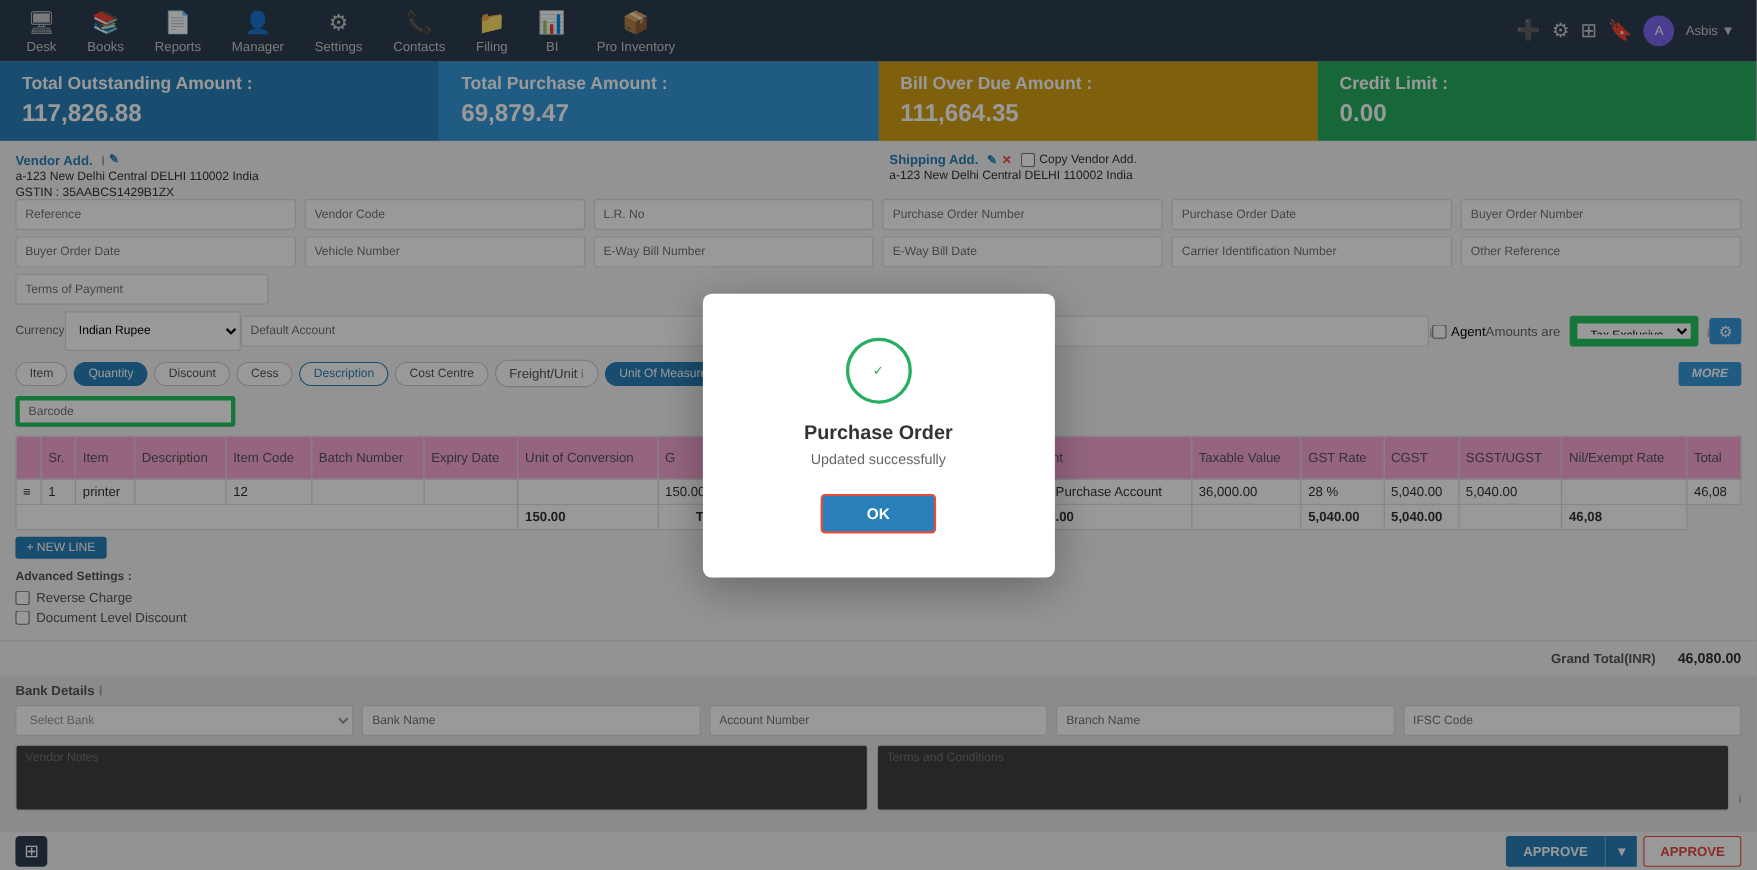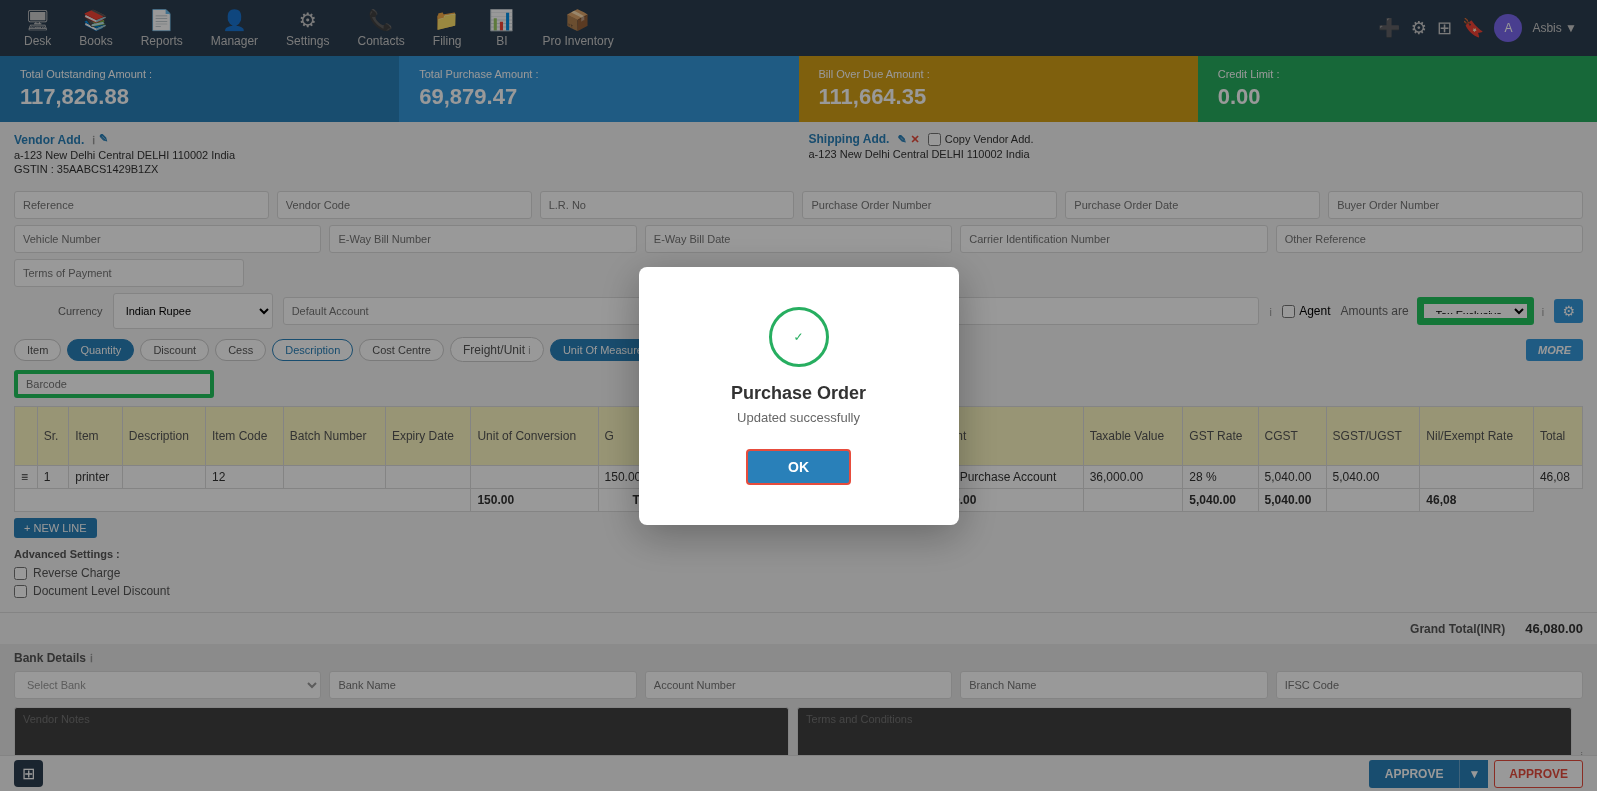--- a/index.html
+++ b/index.html
@@ -37,48 +37,48 @@
     }
     .card {
       flex: 1;
       padding: 12px 20px;
       color: white;
     }
     .card-blue { background: #2980b9; }
     .card-blue2 { background: #3498db; }
     .card-amber { background: #d4a017; }
     .card-green { background: #27ae60; }
-    .card-label { font-size: 11px; font-weight: normal; }
+    .card-label { font-size: 16px; font-weight: bold; }
     .card-value { font-size: 22px; font-weight: bold; margin-top: 4px; }
 
     
     .main-content { background: #f5f5f5; padding: 10px 14px; }
 
     
-    .address-row { display: flex; gap: 20px; margin-bottom: 16px; align-items: flex-start; }
+    .address-row { display: flex; gap: 20px; margin-bottom: 0; align-items: flex-start; }
     .address-block { flex: 1; }
     .address-label { color: #2980b9; font-weight: bold; font-size: 12px; cursor: pointer; display: flex; align-items: center; gap: 4px; }
     .address-text { font-size: 11px; color: #333; margin-top: 2px; }
     .address-icons { display: inline-flex; gap: 4px; margin-left: 4px; }
 
     
     .form-row { display: flex; gap: 8px; margin-bottom: 6px; }
     .form-field {
       flex: 1;
       border: 1px solid #ddd;
       border-radius: 3px;
       padding: 5px 8px;
       background: white;
       font-size: 11px;
       color: #999;
       height: 28px;
     }
 
     
-    .currency-row { display: flex; align-items: center; gap: 10px; margin-bottom: 8px; margin-left: 44px; }
+    .currency-row { display: flex; align-items: center; margin-bottom: 8px; }
     .currency-select {
       border: 1px solid #ddd;
       border-radius: 3px;
       padding: 5px 8px;
       background: white;
       font-size: 11px;
       width: 160px;
       height: 36px;
     }
     .default-account {
@@ -118,21 +118,21 @@
       background: white;
       font-size: 11px;
       width: 200px;
       height: 28px;
       color: #999;
       margin-bottom: 8px;
     }
 
     
     .data-table { width: 100%; border-collapse: collapse; font-size: 11px; }
-    .data-table th { background: #fef9c3; border: 1px solid #ddd; padding: 22px 6px; text-align: left; color: #555; font-weight: normal; white-space: nowrap; }
+    .data-table th { background: #f9a8d4; border: 1px solid #ddd; padding: 12px 6px; text-align: left; color: #555; font-weight: normal; white-space: nowrap; }
     .data-table td { border: 1px solid #ddd; padding: 4px 6px; background: white; color: #333; }
     .new-line-btn { background: #2980b9; color: white; border: none; border-radius: 3px; padding: 4px 10px; cursor: pointer; font-size: 11px; margin-top: 6px; }
 
     
     .advanced-section { margin-top: 10px; }
     .advanced-label { font-size: 11px; font-weight: bold; color: #555; margin-bottom: 6px; }
     .checkbox-row { display: flex; align-items: center; gap: 6px; font-size: 11px; color: #555; margin-bottom: 4px; }
 
     
     .grand-total-row { display: flex; justify-content: flex-end; align-items: center; padding: 8px 14px; background: #f5f5f5; border-top: 1px solid #ddd; }
@@ -322,20 +322,21 @@
     <input class="form-field" placeholder="Reference" style="">
     <input class="form-field" placeholder="Vendor Code" style="">
     <input class="form-field" placeholder="L.R. No" style="">
     <input class="form-field" placeholder="Purchase Order Number" style="">
     <input class="form-field" placeholder="Purchase Order Date" style="">
     <input class="form-field" placeholder="Buyer Order Number" style="">
   </div>
 
   
   <div class="form-row">
+    <input class="form-field" placeholder="Buyer Order Date" style="">
     <input class="form-field" placeholder="Vehicle Number" style="">
     <input class="form-field" placeholder="E-Way Bill Number" style="">
     <input class="form-field" placeholder="E-Way Bill Date" style="">
     <input class="form-field" placeholder="Carrier Identification Number" style="">
     <input class="form-field" placeholder="Other Reference" style="">
   </div>
 
   
   <div class="form-row">
     <input class="form-field" placeholder="Terms of Payment" style="max-width: 230px;">

